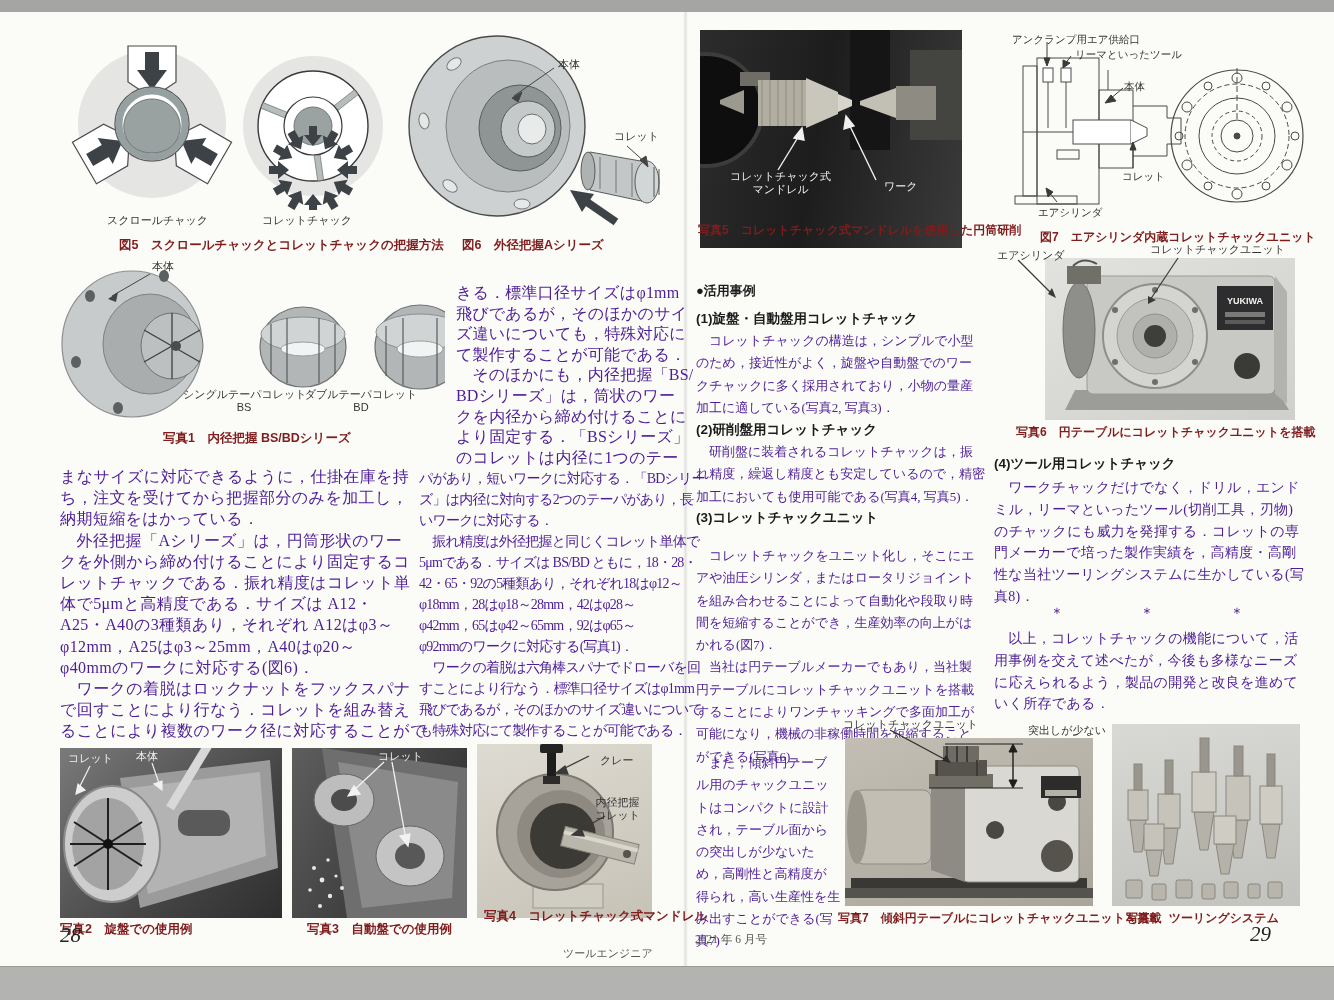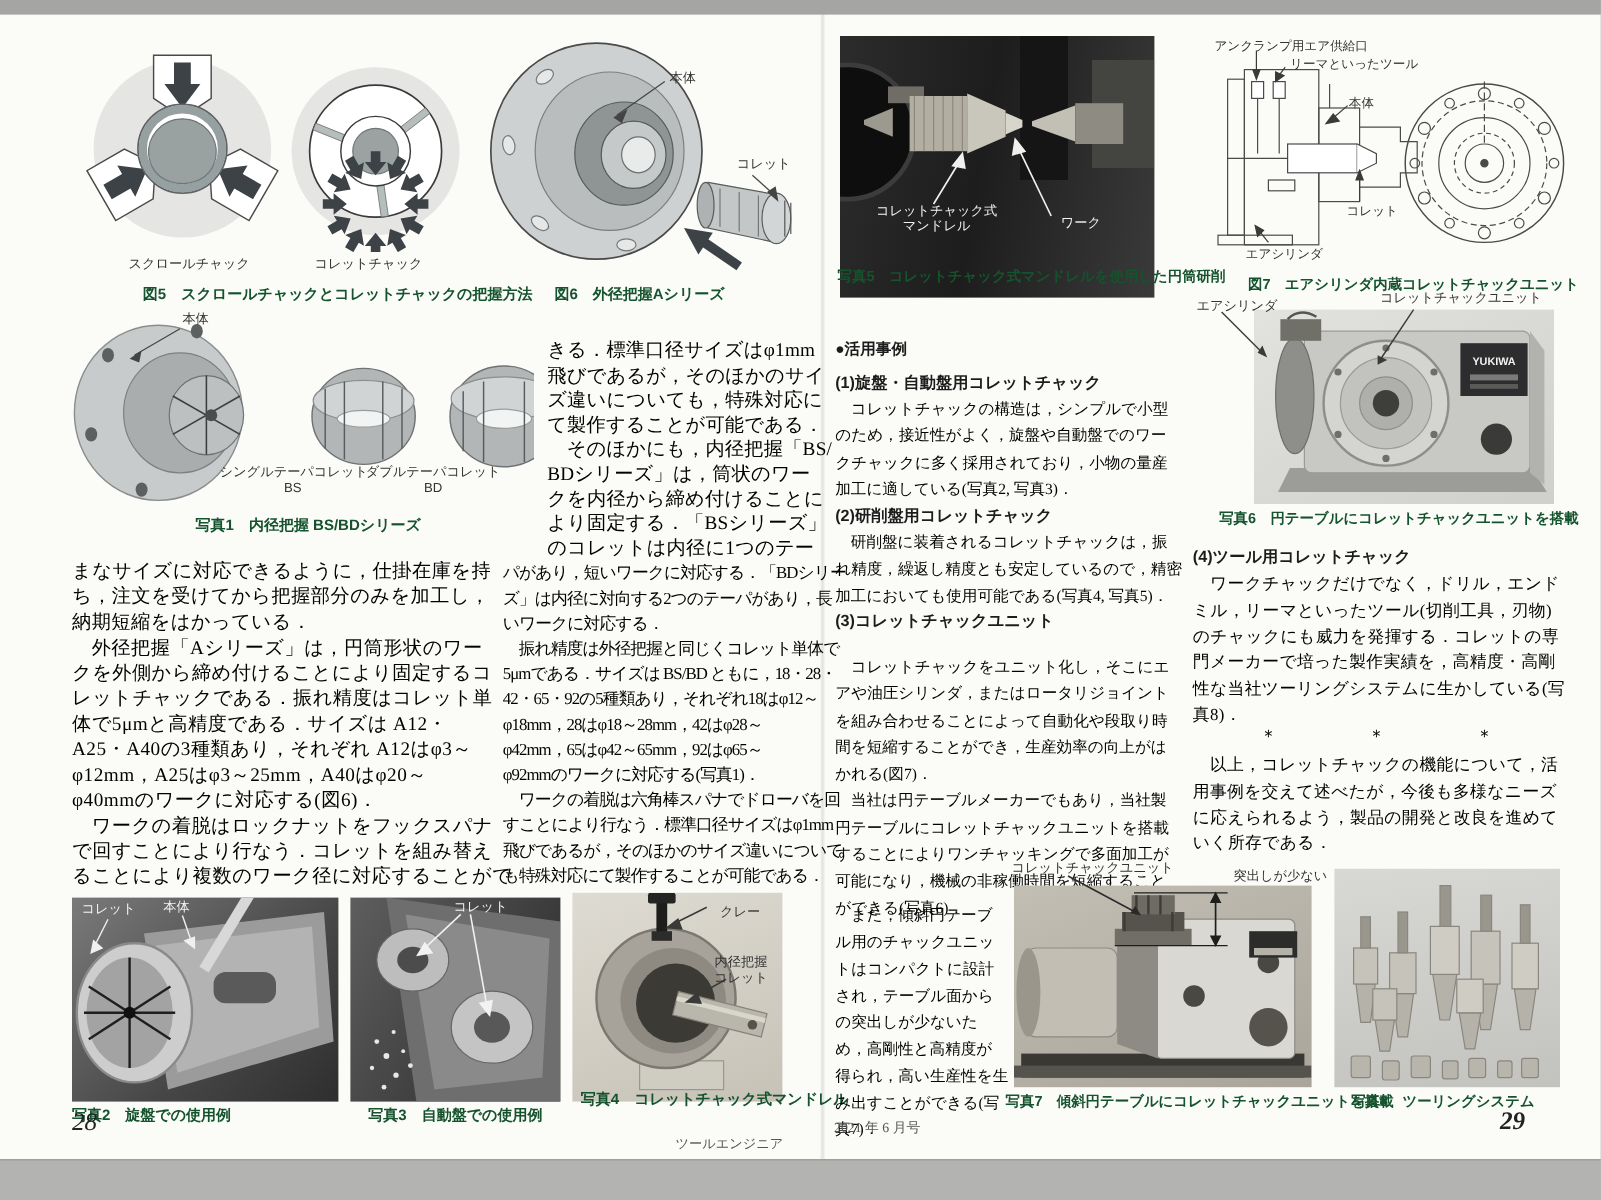--- a/index.html
+++ b/index.html
@@ -3,27 +3,27 @@
 <meta charset="utf-8">
 <style>
   html,body{margin:0;padding:0;}
   body{width:1334px;height:1000px;position:relative;background:#ababab;
        font-family:"Liberation Serif","DejaVu Serif",serif;color:#1c1c1c;overflow:hidden;}
   .abs{position:absolute;}
   .spread{position:absolute;left:0;top:12px;width:1334px;height:954px;background:#fbfbf8;}
   .gutter{position:absolute;left:683px;top:12px;width:5px;height:954px;
           background:linear-gradient(90deg,rgba(0,0,0,0) 0%,rgba(0,0,0,.10) 50%,rgba(0,0,0,0) 100%);}
   .botband{position:absolute;left:0;top:966px;width:1334px;height:34px;background:#b3b3b1;border-top:1px solid #9a9a98;}
-  .body-txt{white-space:pre;color:#000000;}
+  .body-txt{white-space:pre;color:#4c1d95;}
   .b16{font-size:16px;line-height:21.2px;letter-spacing:.4px;}
   .b16t{font-size:16px;line-height:20.6px;letter-spacing:.2px;}
   .b14c{font-size:14px;line-height:21px;letter-spacing:-.8px;}
   .b13{font-size:13px;line-height:22.3px;letter-spacing:0;}
   .b14{font-size:14px;line-height:21.8px;letter-spacing:.3px;}
-  .cap{font-family:"Liberation Sans","DejaVu Sans",sans-serif;font-weight:bold;color:#14532d;white-space:pre;}
+  .cap{font-family:"Liberation Sans","DejaVu Sans",sans-serif;font-weight:bold;color:#7f1d1d;white-space:pre;}
   .cap13{font-size:12.5px;}
   .cap12{font-size:12px;}
   .hd{font-family:"Liberation Sans","DejaVu Sans",sans-serif;font-weight:bold;white-space:pre;}
   .lbl{font-family:"Liberation Sans","DejaVu Sans",sans-serif;font-size:11px;color:#333;white-space:pre;line-height:13px;}
   .lblw{font-family:"Liberation Sans","DejaVu Sans",sans-serif;font-size:11px;color:#f2f2f2;white-space:pre;line-height:13px;text-align:center;}
   .photo{position:absolute;overflow:hidden;}
   .pgnum{font-style:italic;font-size:21px;color:#222;}
   .foot{font-size:11px;color:#555;}
   svg{display:block;}
 </style>
@@ -548,16 +548,16 @@
         <rect x="112" y="158" width="14" height="16" rx="2"></rect>
           <rect x="136" y="160" width="12" height="14" rx="2"></rect>
         <rect x="156" y="158" width="14" height="16" rx="2"></rect>
       </g>
     </g>
   </svg>
 </div>
 <div class="abs cap cap12" style="left:1126px;top:910px;">写真8　ツーリングシステム</div>
 
 <div class="abs foot" style="left:695px;top:932px;font-size:11.5px;">2021 年 6 月号</div>
-<div class="abs pgnum" style="left:1250px;top:922px;font-weight:bold;">29</div>
+<div class="abs pgnum" style="left:1250px;top:922px;">29</div>
 
 <div class="botband"></div>
 <div class="abs" style="left:0;top:0;width:1334px;height:12px;background:#a5a5a3;"></div>
 
 </body></html>

